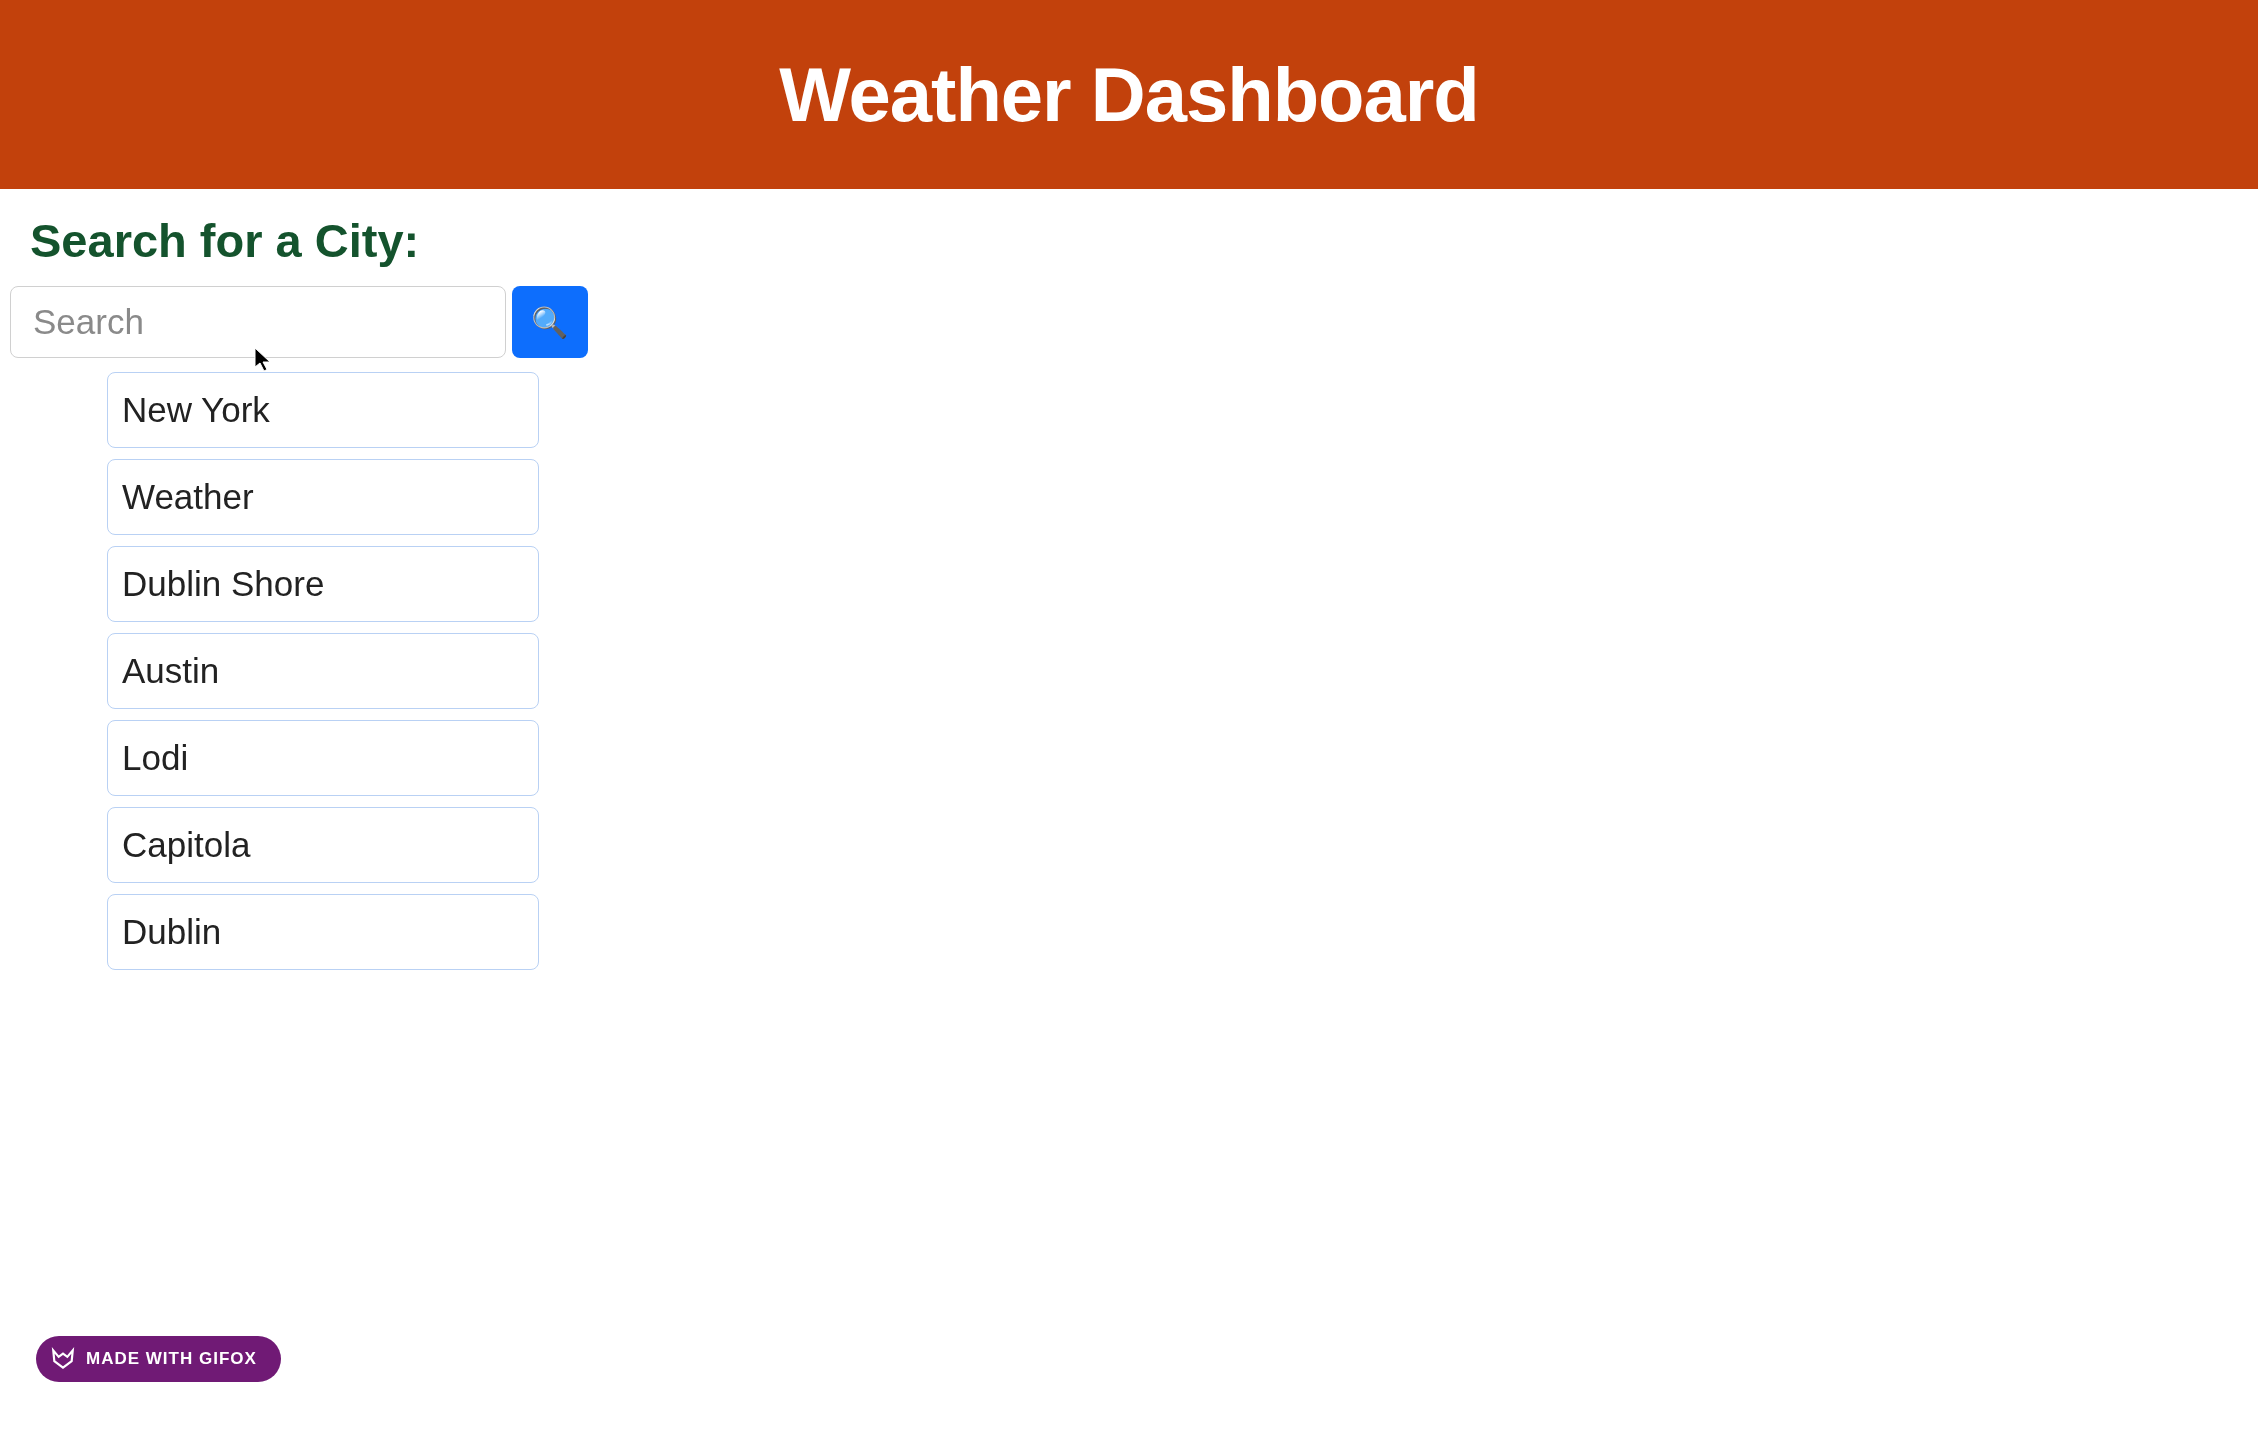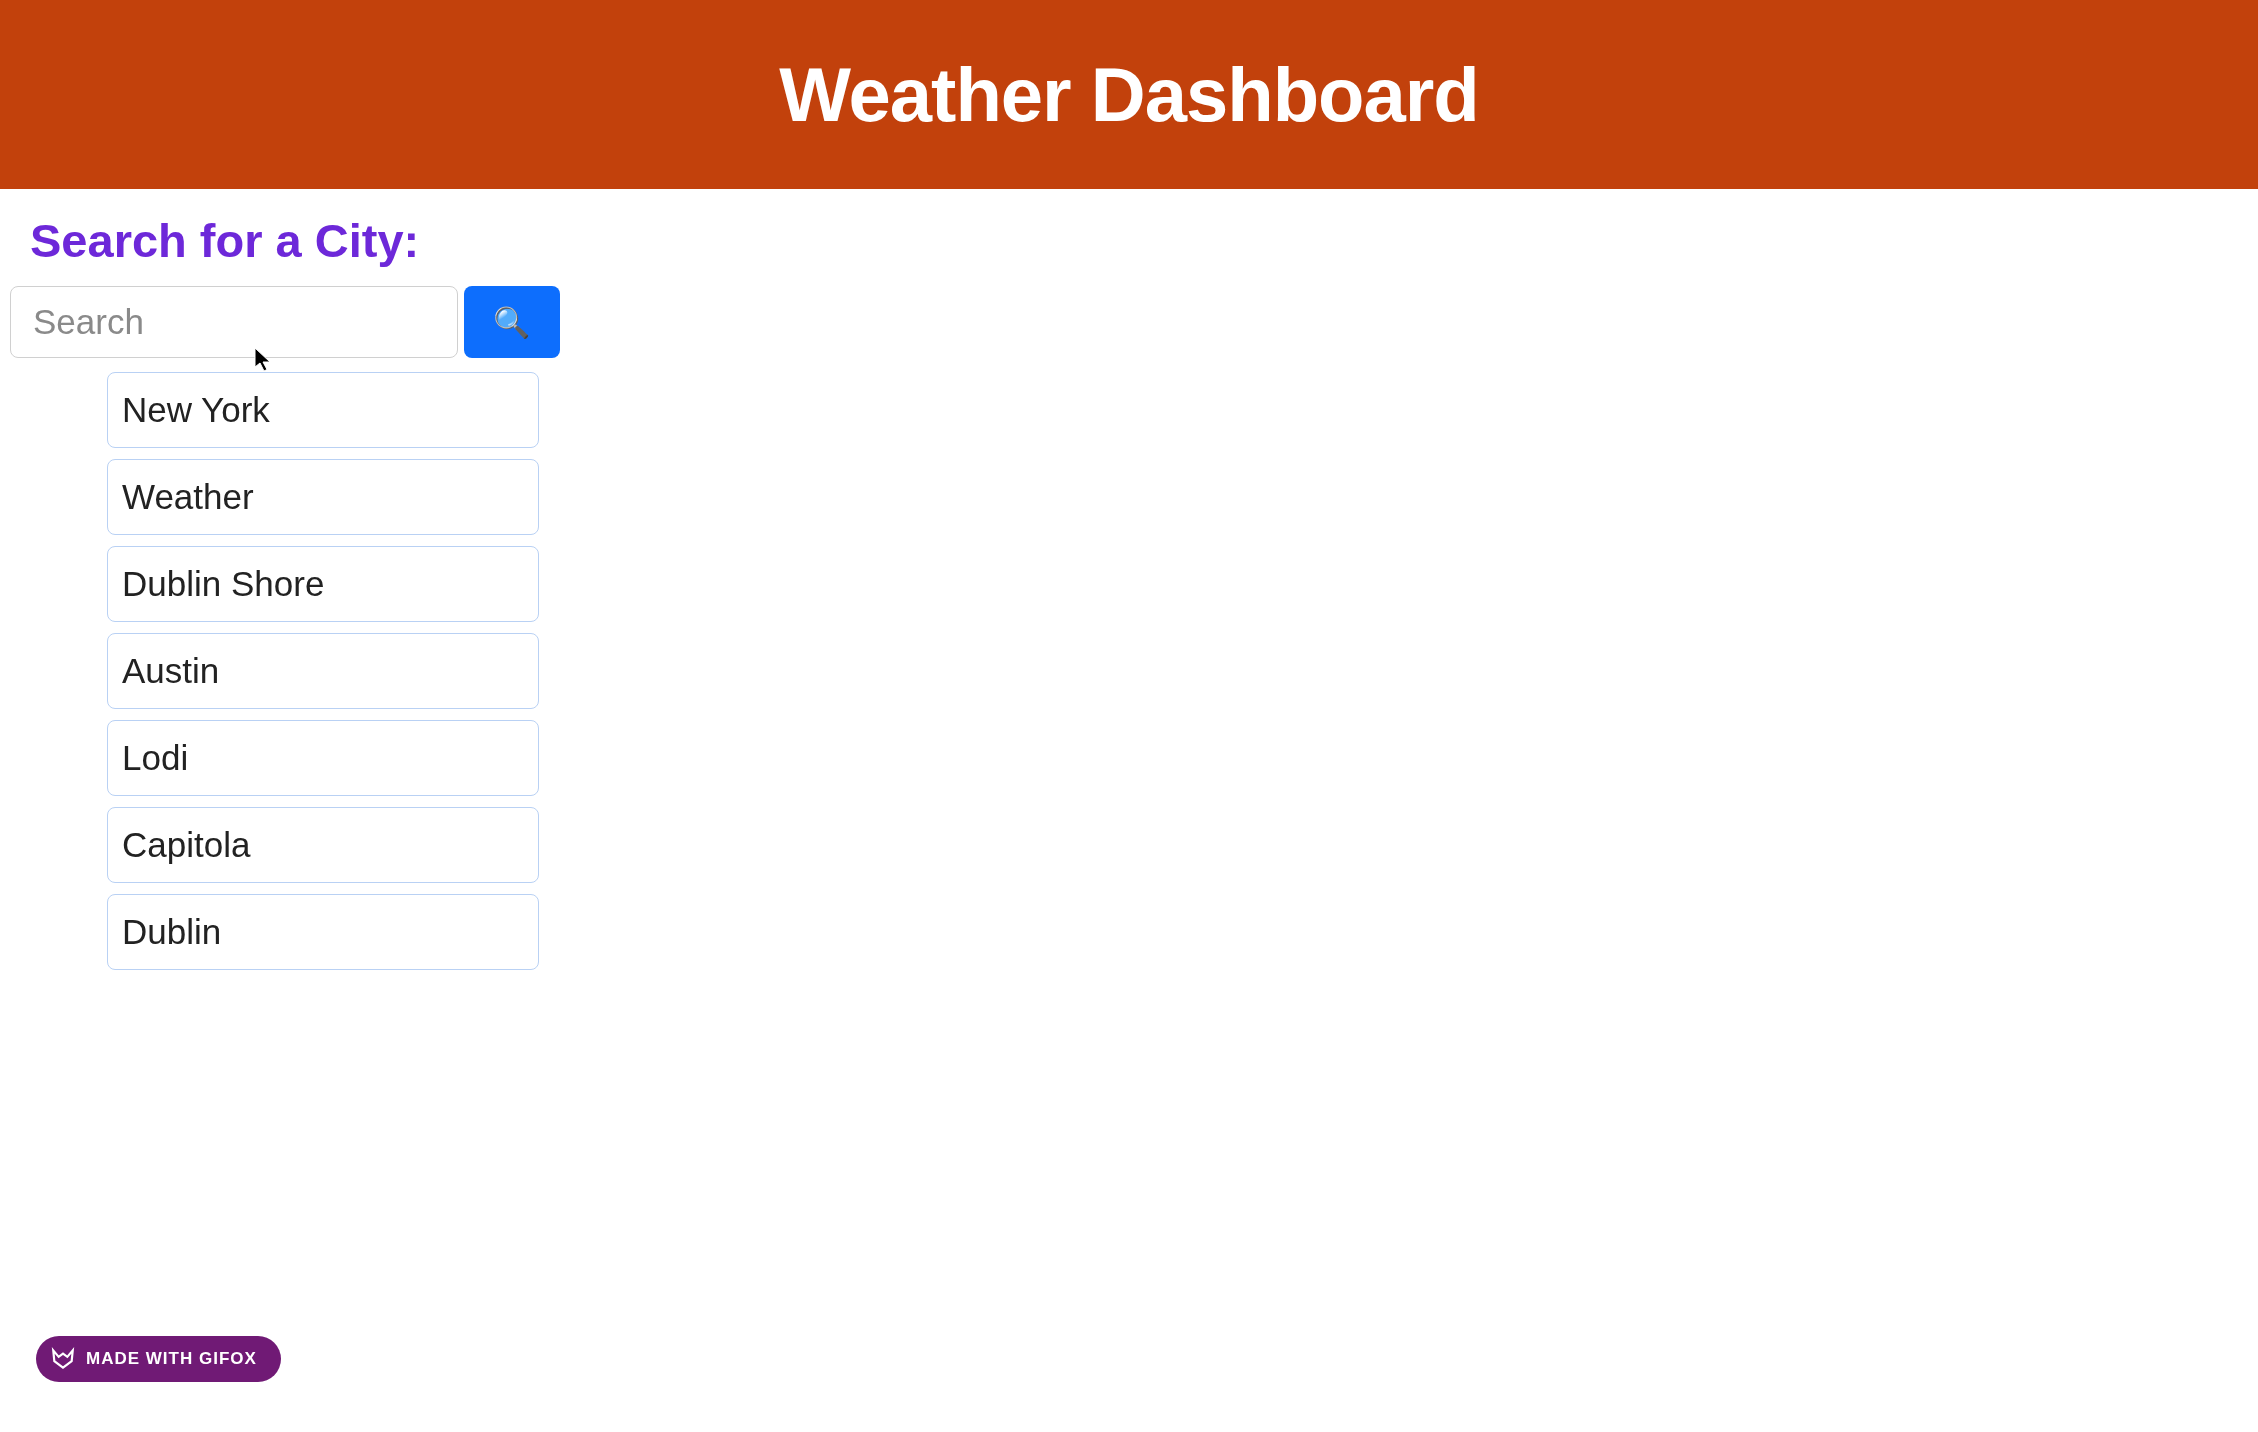--- a/index.html
+++ b/index.html
@@ -29,32 +29,32 @@
       font-weight: 600;
       letter-spacing: -1px;
     }
     .sidebar {
       padding: 24px 12px 0 30px;
       width: 600px;
     }
     .search-label {
       font-size: 47px;
       font-weight: 600;
-      color: #6d28d9;
+      color: #14532d;
       margin-bottom: 18px;
     }
     .search-row {
       display: flex;
       align-items: center;
       gap: 6px;
       margin-bottom: 14px;
       margin-left: -20px;
     }
     .search-input {
-      width: 448px;
+      width: 496px;
       height: 72px;
       border: 1px solid #d0d0d0;
       border-radius: 8px;
       padding: 0 22px;
       font-size: 35px;
       color: #222;
       background: #fff;
     }
     .search-input::placeholder {
       color: #8a8a8a;

